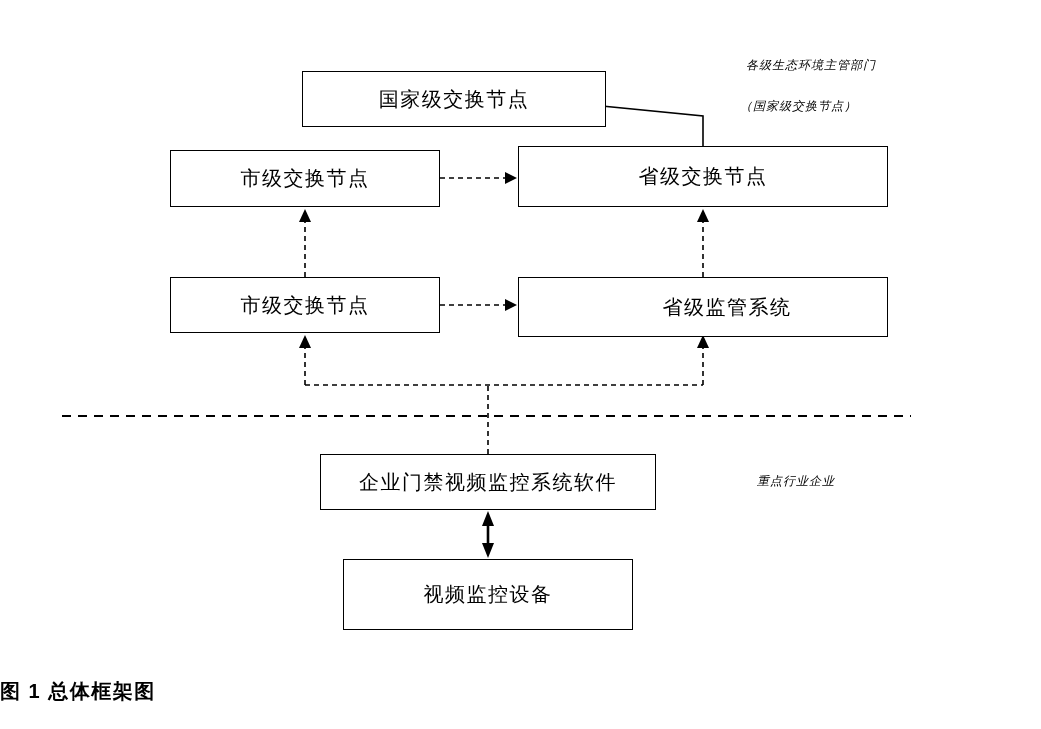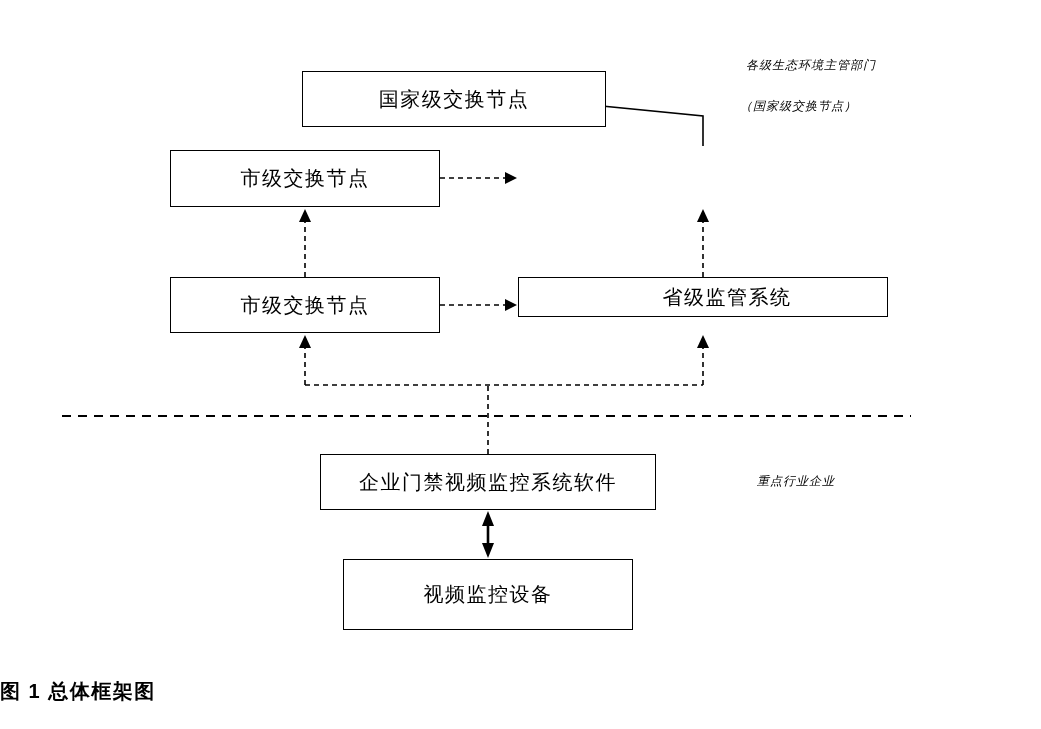--- a/index.html
+++ b/index.html
@@ -115,26 +115,29 @@
   </svg>
 
   <div class="node" style="left:302px; top:25px; width:304px; height:56px;margin-top:46px;">
     <span>国家级交换节点</span>
   </div>
 
   <div class="node" style="left:170px; top:150px; width:270px; height:57px;justify-content:center;">
     <span>市级交换节点</span>
   </div>
 
+  <div class="node" style="left:518px; top:146px; width:370px; height:61px;">
+    <span>省级交换节点</span>
+  </div>
 
   <div class="node" style="left:170px; top:277px; width:270px; height:56px;">
     <span>市级交换节点</span>
   </div>
 
-  <div class="node" style="left:518px; top:277px; width:370px; height:40px;padding-left:48px;">
+  <div class="node" style="left:518px; top:277px; width:370px; height:60px;padding-left:48px;">
     <span>省级监管系统</span>
   </div>
 
   <div class="node" style="left:320px; top:454px; width:336px; height:56px;justify-content:center;">
     <span>企业门禁视频监控系统软件</span>
   </div>
 
   <div class="node" style="left:343px; top:559px; width:290px; height:71px;">
     <span>视频监控设备</span>
   </div>

